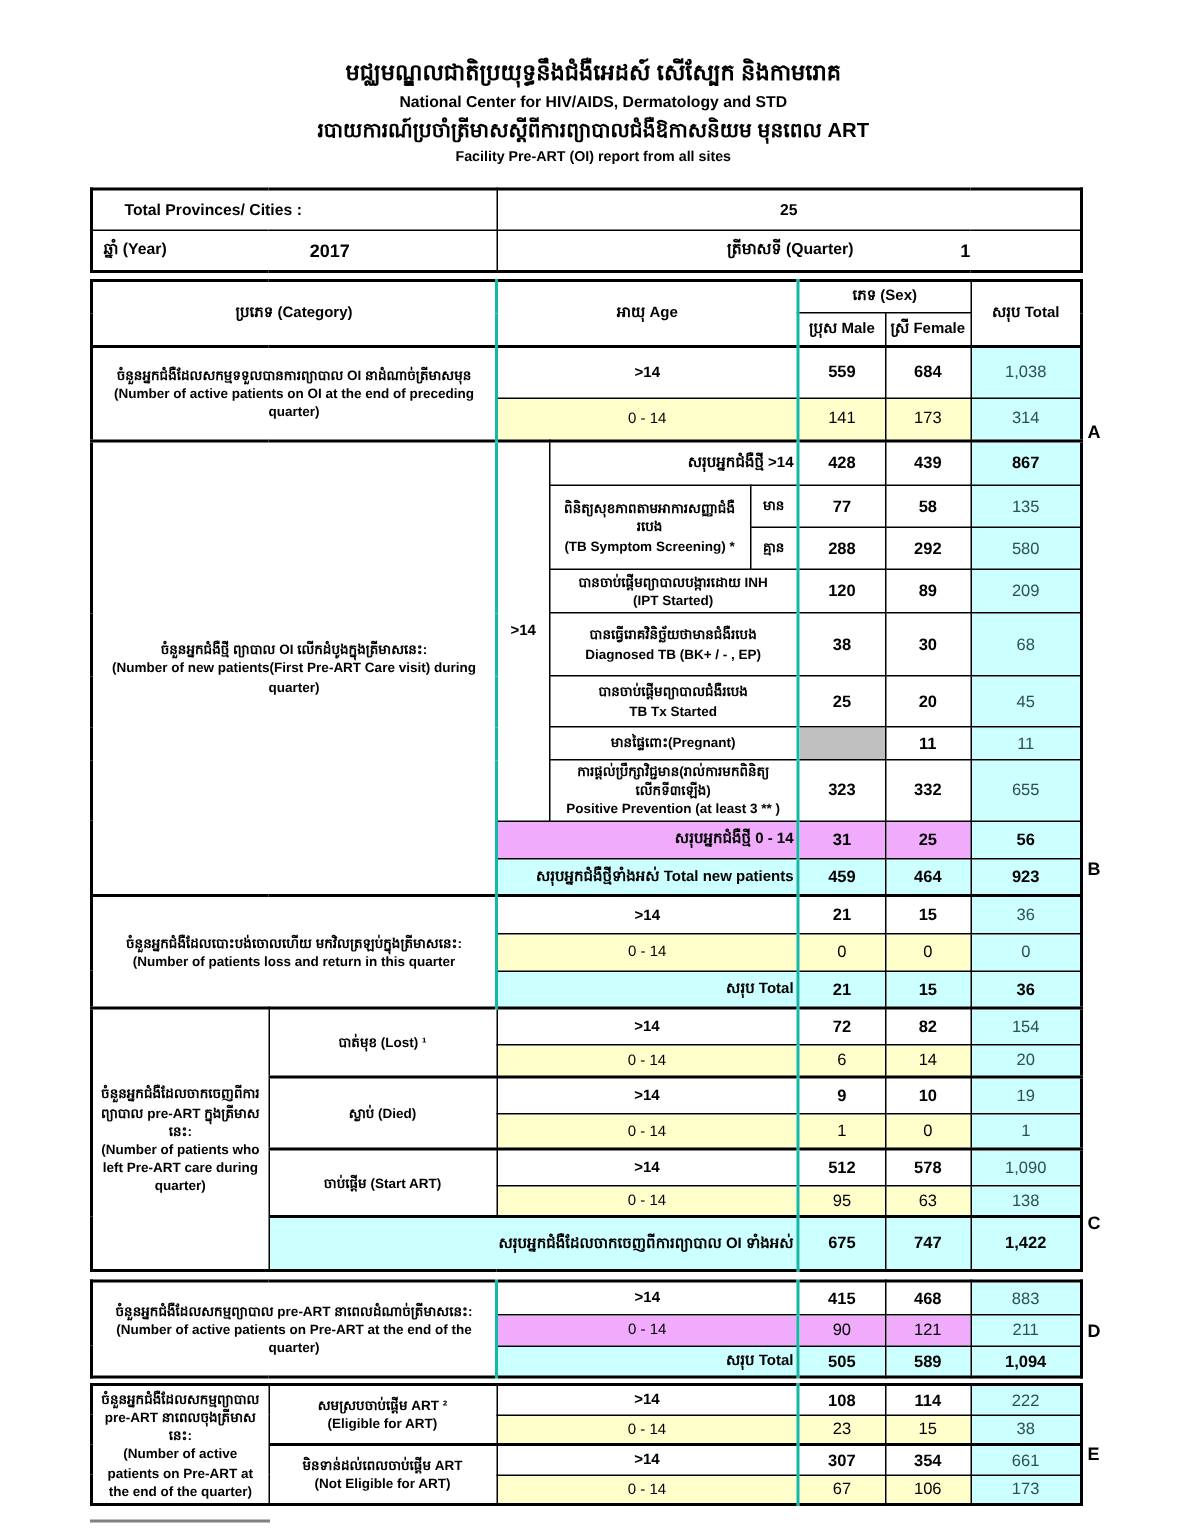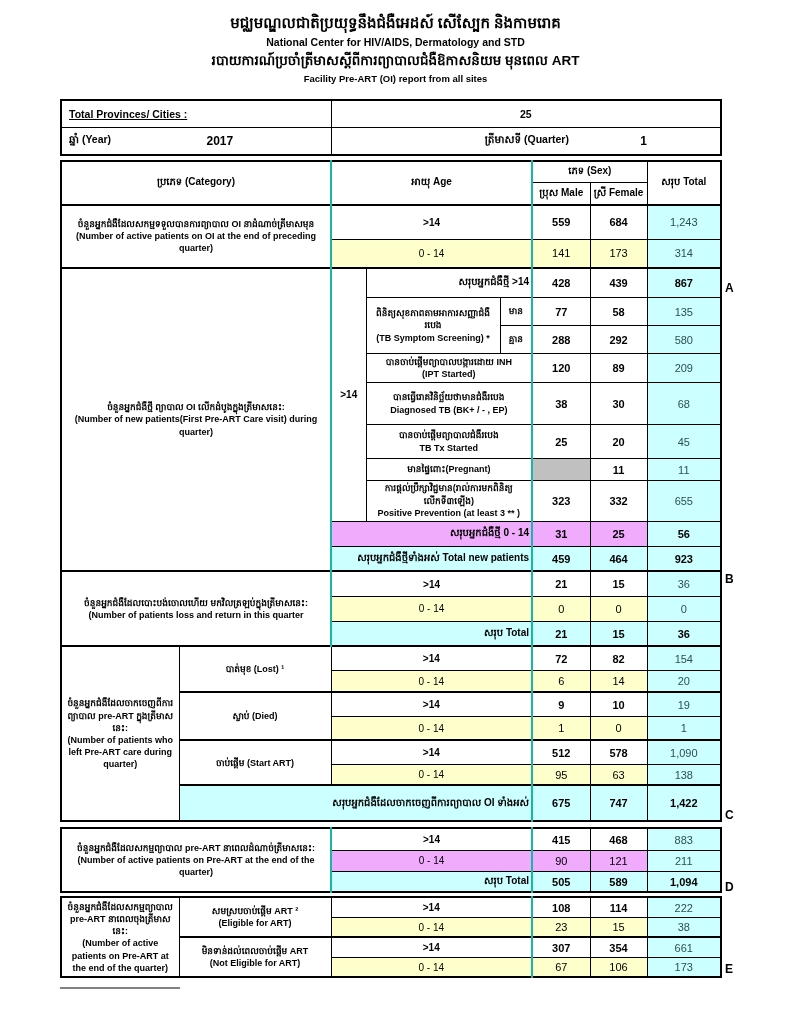--- a/index.html
+++ b/index.html
@@ -1,33 +1,33 @@
 <!DOCTYPE html>
 <html><head>
 <meta charset="utf-8">
 <style>
   html,body{margin:0;padding:0;background:#fff;}
   #page{position:relative;width:791px;height:1024px;background:#fff;
         font-family:"Liberation Sans",sans-serif;color:#000;overflow:hidden;}
-  .titleblock{text-align:center;padding-top:14px;line-height:1.25;}
+  .titleblock{text-align:center;padding-top:40px;line-height:1.25;}
   .t-km1{font-size:15px;font-weight:bold;}
   .t-en1{font-size:10.5px;font-weight:bold;margin-top:3px;}
   .t-km2{font-size:13.5px;font-weight:bold;margin-top:4px;}
   .t-en2{font-size:9.5px;font-weight:bold;margin-top:3px;}
 
   table{border-collapse:collapse;table-layout:fixed;width:660px;margin-left:60px;
         font-size:10px;}
   table.blk{border:2px solid #000;}
   td{border:1px solid #000;padding:1px 2px;vertical-align:middle;overflow:hidden;}
   col.c1{width:118px;} col.c2{width:152px;} col.c3{width:35px;} col.c4{width:134px;}
   col.c5{width:32px;} col.c6{width:58px;} col.c7{width:57px;} col.c8{width:74px;}
 
   .info{margin-top:14px;}
   .info td{height:24px;font-size:10.5px;font-weight:bold;}
-  .info .lab{padding-left:7px;text-decoration:underline;}
+  .info .lab{padding-left:21px;}
   .info .val{text-align:center;}
   .flexrow{display:flex;align-items:center;}
   .flexrow .fl-lab{padding-left:5px;white-space:nowrap;}
   .flexrow .fl-val{flex:1;text-align:center;font-size:12px;}
   .q-spacer{width:38%;}
 
   .main{margin-top:4px;}
   .hd{text-align:center;font-weight:bold;font-size:10px;}
   .cat{font-size:9px;font-weight:bold;text-align:center;line-height:1.35;}
   .cat .en{font-weight:bold;}
@@ -119,21 +119,21 @@
     </tr>
 
     <tr style="height:35px" class="bt2">
       <td colspan="2" rowspan="2" class="cat br2">
         <span>ចំនួនអ្នកជំងឺដែលសកម្មទទួលបានការព្យាបាល OI នាដំណាច់ត្រីមាសមុន</span>
         <span class="en">(Number of active patients on OI at the end of preceding quarter)</span>
       </td>
       <td colspan="3" class="agec b-age br2">&gt;14</td>
       <td class="v bold">559</td>
       <td class="v bold">684</td>
-      <td class="v t-col cyan">1,243</td>
+      <td class="v t-col cyan">1,038</td>
     </tr>
     <tr style="height:28px">
       <td colspan="3" class="agec pyellow br2">0 - 14</td>
       <td class="v pyellow">141</td>
       <td class="v pyellow">173</td>
       <td class="v t-col cyan">314</td>
     </tr>
 
     <tr style="height:30px" class="bt2">
       <td colspan="2" rowspan="10" class="cat br2">

